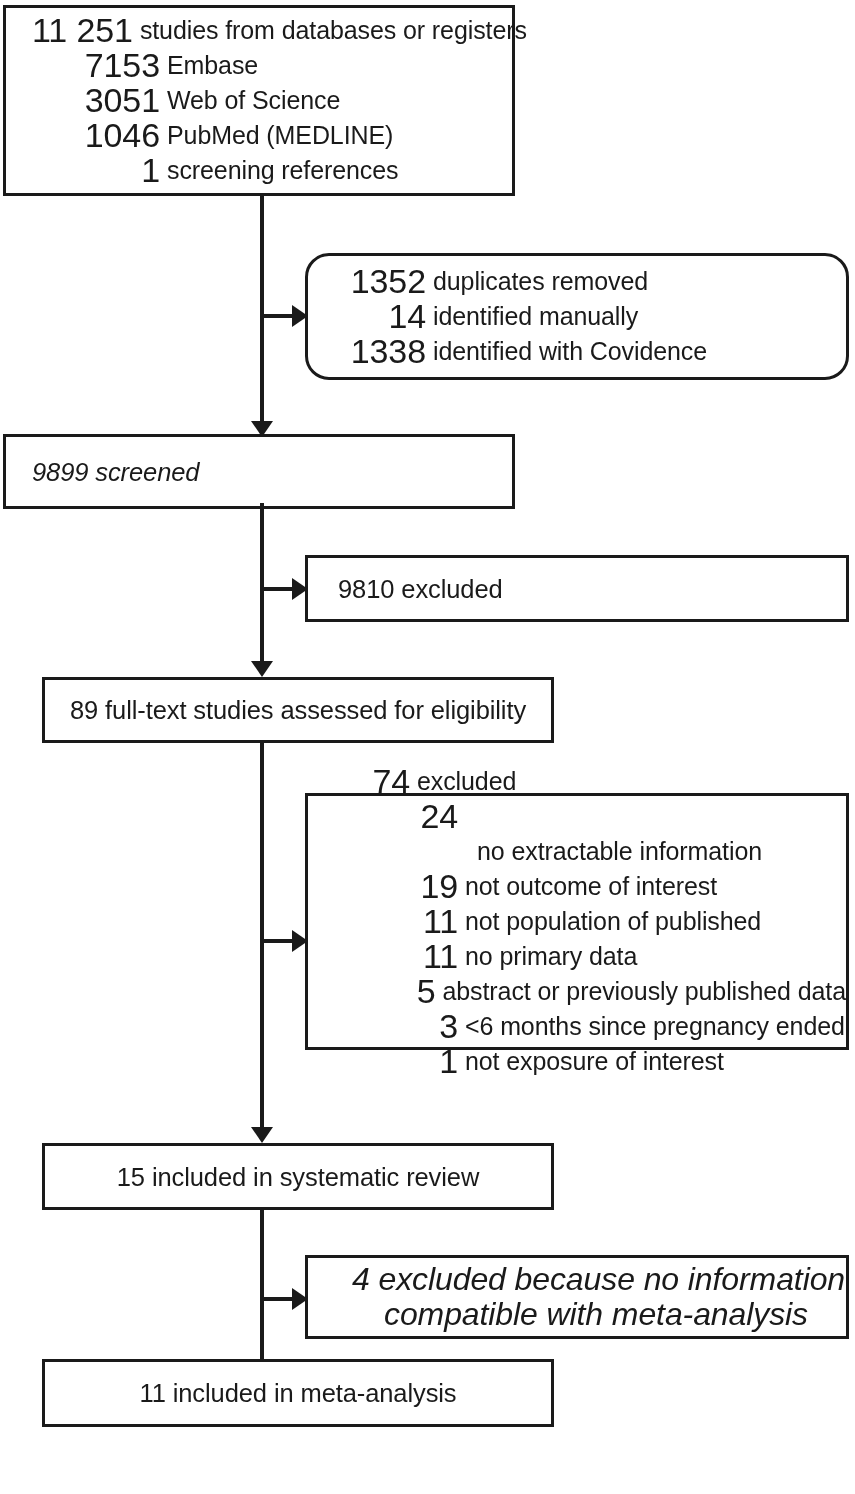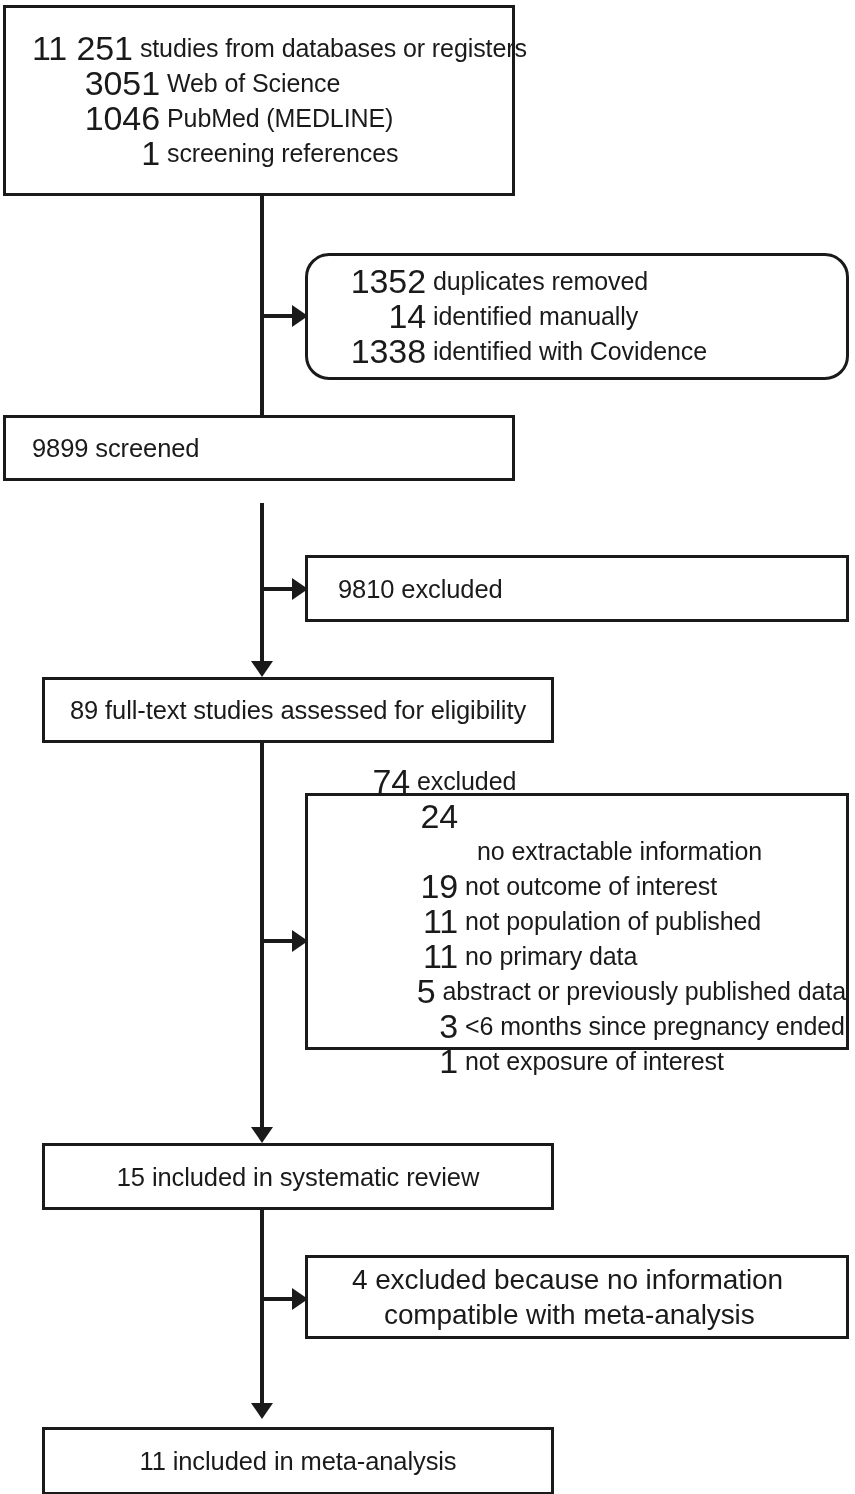--- a/index.html
+++ b/index.html
@@ -27,23 +27,24 @@
   }
   .main-box .box-inner{margin-left:26px;}
   .main-box.centered-inner{align-items:center;margin-left:39px;}
   .main-box.centered-inner .box-inner{margin-left:0;}
   .side-box .box-inner{margin-left:30px;}
 
   
   .line{
     display:block;
     white-space:nowrap;
-    font-size:28px;
+    font-size:32px;
     line-height:35px;
     letter-spacing:-0.1px;
+    font-style:italic;
   }
 
   .row{display:flex;white-space:nowrap;line-height:35px;}
   .num{
     display:inline-block;
     text-align:right;
     font-size:34px;
     letter-spacing:-0.1px;
   }
   .lbl{
@@ -89,20 +90,24 @@
 
 <div class="flow">
 
   <div class="box main-box w1" style="left:3px;top:5px;width:512px;height:191px;">
     <div class="box-inner">
       <div class="row">
         <span class="num">11 251</span>
         <span class="lbl">studies from databases or registers</span>
       </div>
       <div class="row">
+        <span class="num">7153</span>
+        <span class="lbl">Embase</span>
+      </div>
+      <div class="row">
         <span class="num">3051</span>
         <span class="lbl">Web of Science</span>
       </div>
       <div class="row">
         <span class="num">1046</span>
         <span class="lbl">PubMed (MEDLINE)</span>
       </div>
       <div class="row">
         <span class="num">1</span>
         <span class="lbl">screening references</span>
@@ -126,21 +131,21 @@
         <span class="num">14</span>
         <span class="lbl">identified manually</span>
       </div>
       <div class="row">
         <span class="num">1338</span>
         <span class="lbl">identified with Covidence</span>
       </div>
     </div>
   </div>
 
-  <div class="box main-box" style="left:3px;top:415px;width:512px;height:66px;">
+  <div class="box main-box" style="left:3px;top:434px;width:512px;height:75px;font-style:italic;">
     <div class="box-inner">
       <span class="single">9899 screened</span>
     </div>
   </div>
 
   <div class="vline" style="left:260px;top:503px;height:159px;"></div>
   <div class="arrow-down" style="left:251px;top:661px;"></div>
   <div class="hline" style="left:260px;top:587px;width:36px;"></div>
   <div class="arrow-right" style="left:292px;top:578px;"></div>
 
@@ -209,19 +214,19 @@
   <div class="hline" style="left:260px;top:1297px;width:36px;"></div>
   <div class="arrow-right" style="left:292px;top:1288px;"></div>
 
   <div class="box side-box" style="left:305px;top:1255px;width:544px;height:84px;">
     <div class="box-inner two-line" style="margin-left:44px;">
       <span class="line l1">4 excluded because no information</span>
       <span class="line l2">compatible with meta-analysis</span>
     </div>
   </div>
 
-  <div class="box main-box centered-inner" style="left:3px;top:1427px;width:512px;height:68px;">
+  <div class="box main-box centered-inner" style="left:3px;top:1359px;width:512px;height:68px;">
     <div class="box-inner">
       <span class="single">11 included in meta-analysis</span>
     </div>
   </div>
 
 </div>
 
 </body></html>

